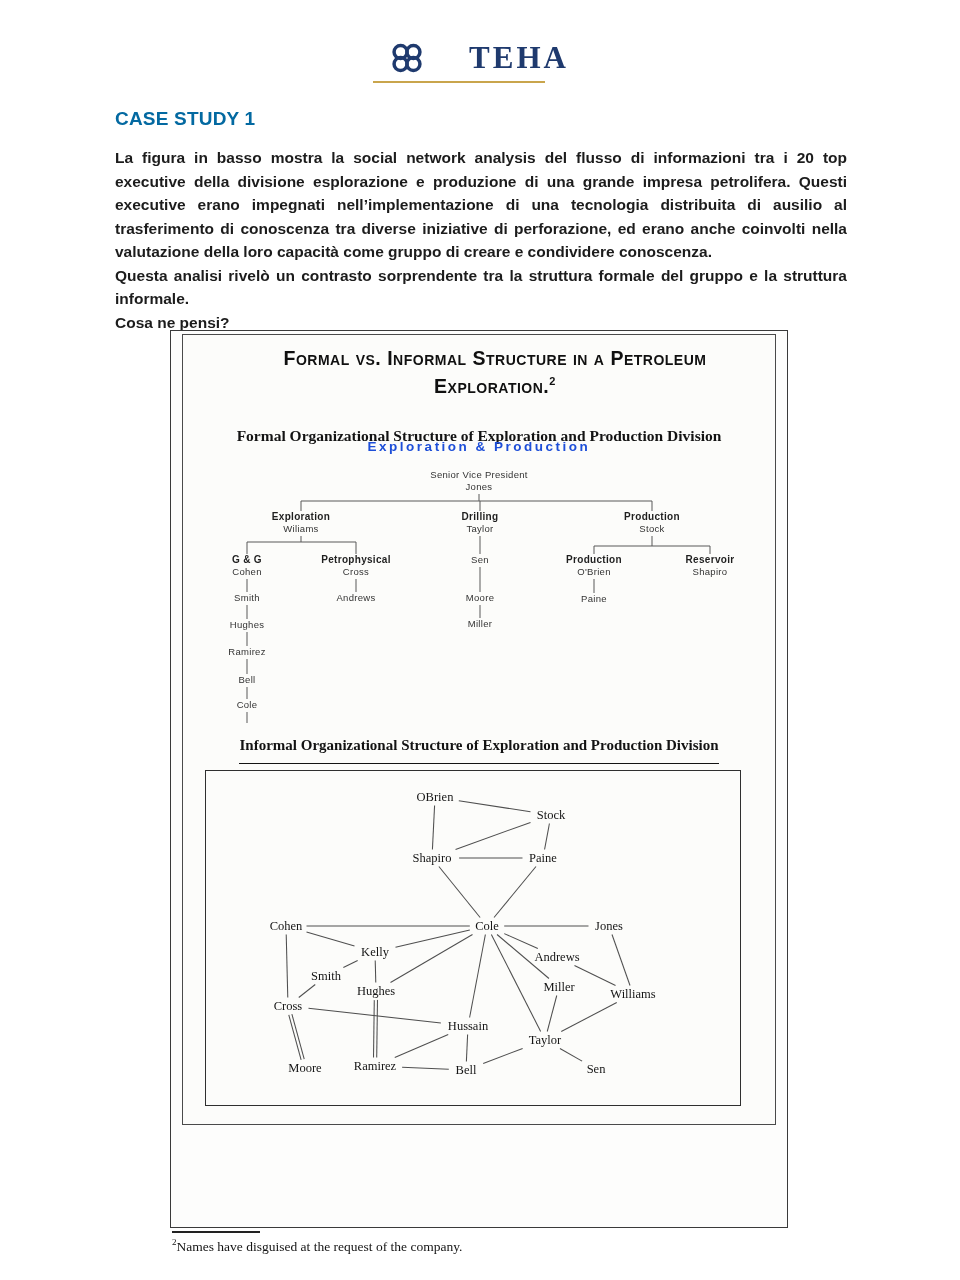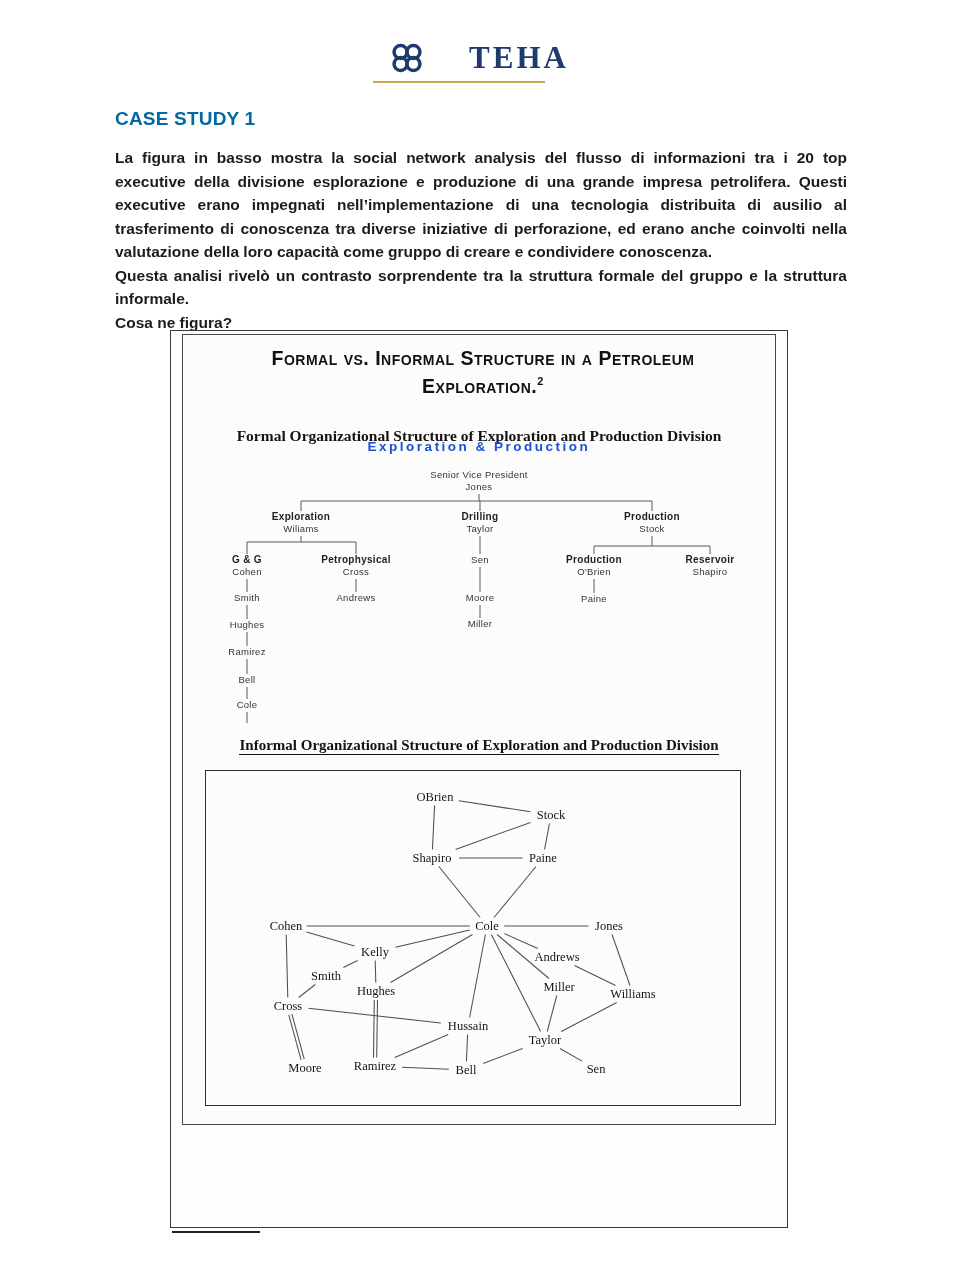--- a/index.html
+++ b/index.html
@@ -15,32 +15,32 @@
   .heading{position:absolute;left:115px;top:108px;font-size:19px;font-weight:bold;
         color:#0369a1;letter-spacing:.2px;}
   .para{position:absolute;left:115px;top:146px;width:732px;font-size:15.5px;
         line-height:23.5px;color:#1c1c1c;text-align:justify;}
   .para p{margin:0;font-weight:bold;}
   
   .frame{position:absolute;left:170px;top:330px;width:616px;height:896px;
         border:1px solid #3a3a3a;background:#fdfdfc;}
   .scan{position:absolute;left:11px;top:3px;width:592px;height:789px;
         border:1px solid #4a4a4a;background:#fcfcfa;}
-  .figtitle{position:absolute;left:4px;top:12px;width:100%;text-align:center;
+  .figtitle{position:absolute;left:16px;top:12px;width:100%;text-align:center;
         font-weight:bold;font-size:19.5px;line-height:23px;font-variant:small-caps;
         letter-spacing:.5px;color:#101010;}
   .figtitle sup{font-size:11px;font-variant:normal;}
   .fsub{position:absolute;left:0;top:76px;width:100%;text-align:center;
         font-family:"Liberation Serif",serif;font-weight:bold;font-size:15.5px;color:#131313;margin-top:16px;}
   .ep{position:absolute;left:0;top:104px;width:100%;text-align:center;font-weight:bold;
         font-size:13.5px;letter-spacing:2.5px;color:#1d4ed8;}
   #formal-chart{position:absolute;left:0;top:126px;}
   .isub{position:absolute;left:0;top:402px;width:100%;text-align:center;
         font-family:"Liberation Serif",serif;font-weight:bold;font-size:15px;color:#131313;}
-  .isub span{border-bottom:1.5px solid #131313;padding-bottom:1px;}
+  .isub span{border-bottom:1.5px solid #131313;padding-bottom:10px;}
   .netbox{position:absolute;left:22px;top:435px;width:534px;height:334px;
         border:1.5px solid #2f2f2f;}
   #informal-chart{position:absolute;left:0;top:0;}
   
   .fline{stroke:#585858;stroke-width:1;}
   .fnode{font:9.5px "Liberation Sans",sans-serif;letter-spacing:.3px;fill:#333;text-anchor:middle;}
   .fbold{font-weight:bold;font-size:10px;fill:#1f1f1f;}
   .nedge{stroke:#4f4f4f;stroke-width:1.05;}
   .nlabel{font:12.5px "Liberation Serif",serif;fill:#151515;text-anchor:middle;
         paint-order:stroke;stroke:#fcfcfa;stroke-width:4.5px;stroke-linejoin:round;}
@@ -66,21 +66,21 @@
     </svg>
     <span class="logo-text">TEHA</span>
   </div>
   <div class="gold-rule"></div>
 
   <div class="heading">CASE STUDY 1</div>
 
   <div class="para">
     <p>La figura in basso mostra la social network analysis del flusso di informazioni tra i 20 top executive della divisione esplorazione e produzione di una grande impresa petrolifera. Questi executive erano impegnati nell’implementazione di una tecnologia distribuita di ausilio al trasferimento di conoscenza tra diverse iniziative di perforazione, ed erano anche coinvolti nella valutazione della loro capacità come gruppo di creare e condividere conoscenza.</p>
     <p>Questa analisi rivelò un contrasto sorprendente tra la struttura formale del gruppo e la struttura informale.</p>
-    <p>Cosa ne figura?</p>
+    <p>Cosa ne pensi?</p>
   </div>
 
   <div class="frame">
     <div class="scan">
 
       <div class="figtitle">
         <span>Formal vs. Informal Structure in a Petroleum</span><br>
         <span>Exploration.</span><sup>2</sup>
       </div>
 
@@ -201,15 +201,16 @@
             <text x="466" y="1074" class="nlabel">Bell</text>
             <text x="596" y="1073" class="nlabel">Sen</text>
           </svg>
       </div>
 
     </div>
   </div>
 
   <div class="footnote">
     <div class="fnrule"></div>
+    <div class="fntext"><sup>2</sup><span>Names have disguised at the request of the company.</span></div>
   </div>
 
 </div>
 
 </body></html>

